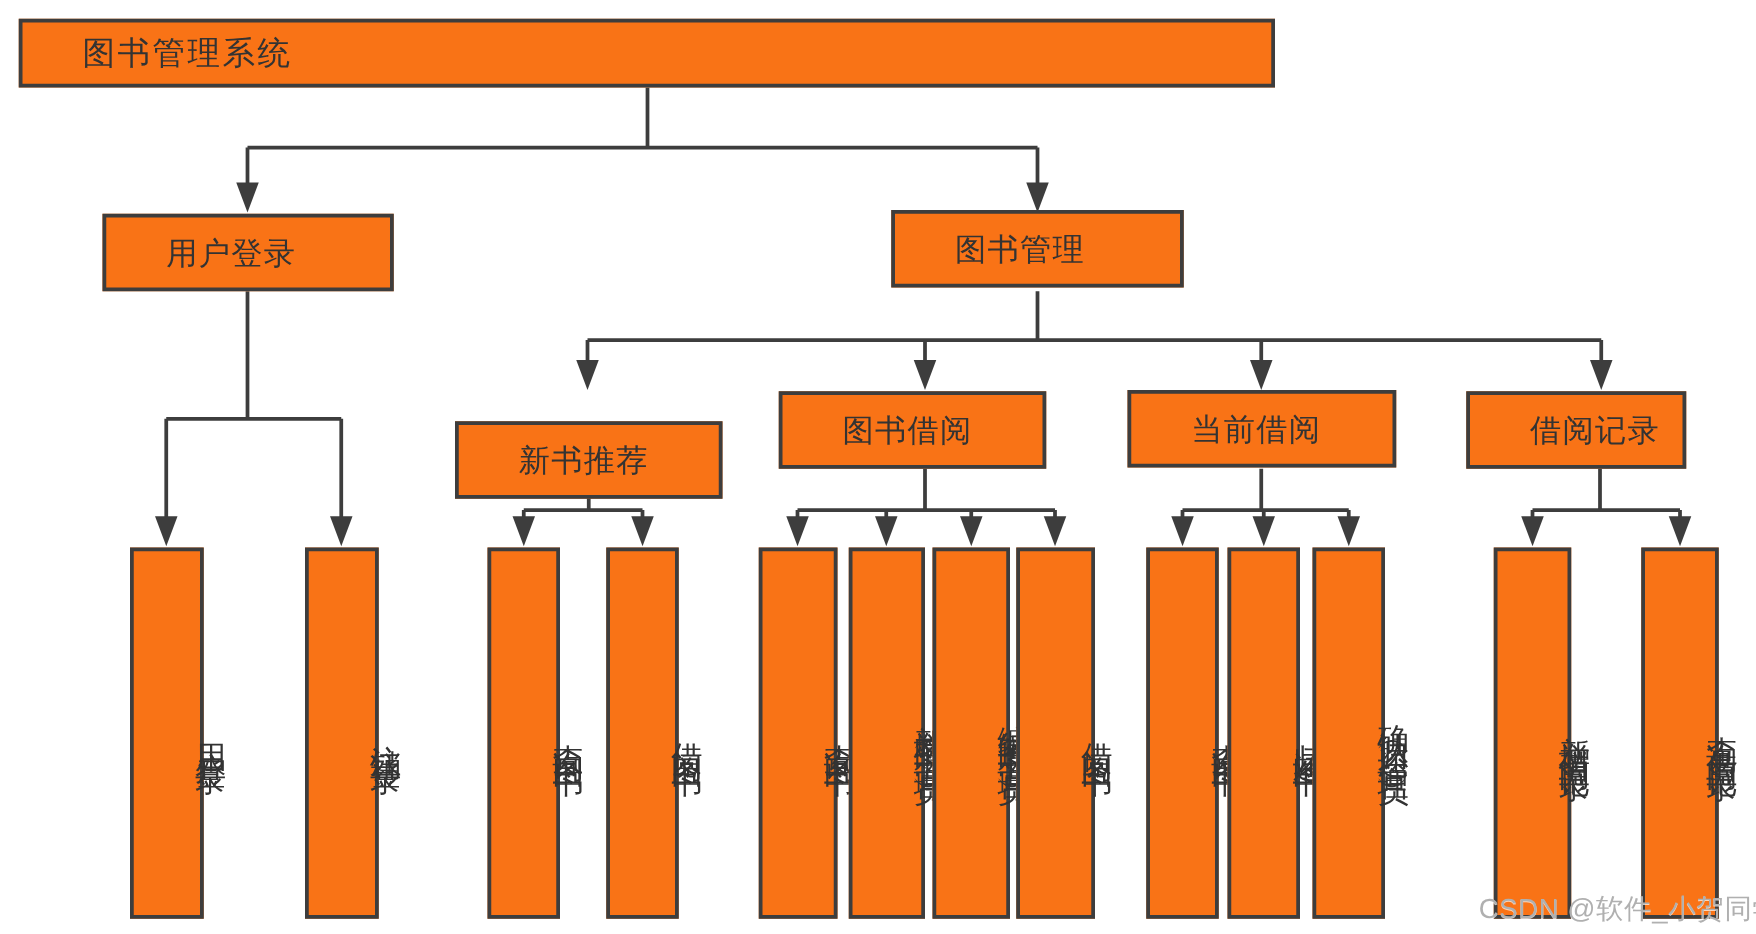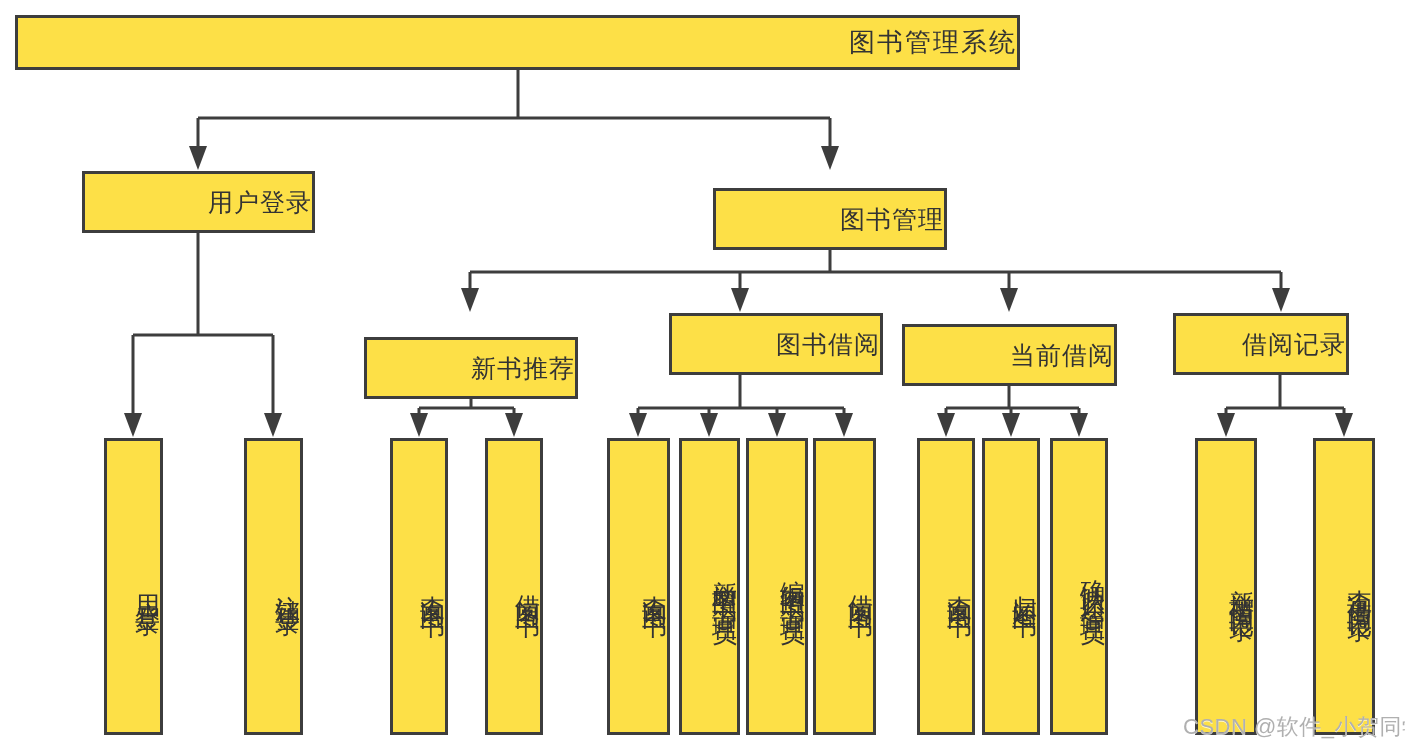--- a/index.html
+++ b/index.html
@@ -17,25 +17,25 @@
     font-family: "Liberation Sans", "DejaVu Sans", sans-serif;
   }
   svg.connectors {
     position: absolute;
     left: 0; top: 0;
     width: 1405px; height: 747px;
   }
   .box {
     position: absolute;
     box-sizing: border-box;
-    background: #fde047;
+    background: #f97316;
     border: 3px solid var(--line);
     display: flex;
     align-items: center;
-    justify-content: flex-end;
+    justify-content: flex-start;
     padding-left: 48px;
   }
   .box .lbl {
     color: var(--text);
     white-space: nowrap;
   }
   .h .lbl { font-size: 25px; letter-spacing: 1px; }
   .h.big .lbl { font-size: 26px; letter-spacing: 2px; }
   .v .lbl {
     writing-mode: vertical-rl;
@@ -92,31 +92,31 @@
   </g>
 </svg>
 
 <div class="box h big" style="left:15px; top:15px; width:1005px; height:55px;">
   <span class="lbl">图书管理系统</span>
 </div>
 
 <div class="box h" style="left:82px; top:171px; width:233px; height:62px;">
   <span class="lbl">用户登录</span>
 </div>
-<div class="box h" style="left:713px; top:188px; width:234px; height:62px;">
+<div class="box h" style="left:713px; top:168px; width:234px; height:62px;">
   <span class="lbl">图书管理</span>
 </div>
 
 <div class="box h" style="left:364px; top:313px; width:214px; height:62px;margin-top:24px;">
   <span class="lbl">新书推荐</span>
 </div>
-<div class="box h" style="left:669px; top:313px; width:214px; height:62px;">
+<div class="box h" style="left:623px; top:313px; width:214px; height:62px;">
   <span class="lbl">图书借阅</span>
 </div>
-<div class="box h" style="left:902px; top:324px; width:215px; height:62px;">
+<div class="box h" style="left:902px; top:312px; width:215px; height:62px;">
   <span class="lbl">当前借阅</span>
 </div>
 <div class="box h" style="left:1173px; top:313px; width:176px; height:62px;">
   <span class="lbl">借阅记录</span>
 </div>
 
 <div class="box v" style="left:104px; top:438px; width:59px; height:297px;">
   <span class="lbl">用户登录</span>
 </div>
 <div class="box v" style="left:244px; top:438px; width:59px; height:297px;">

